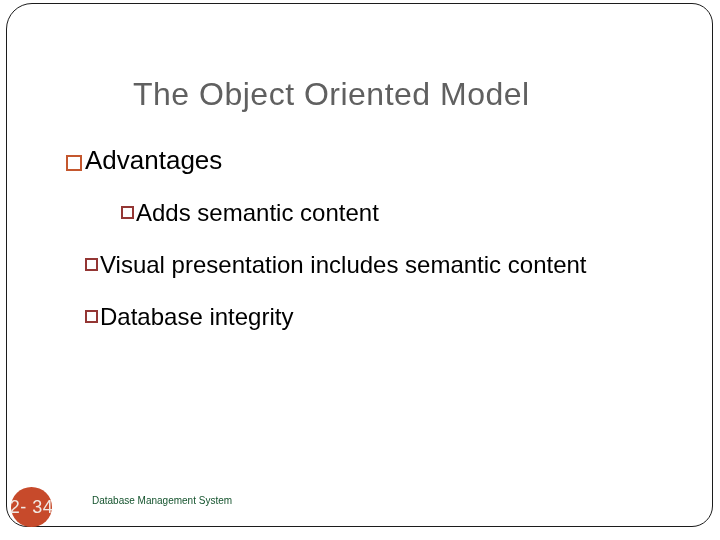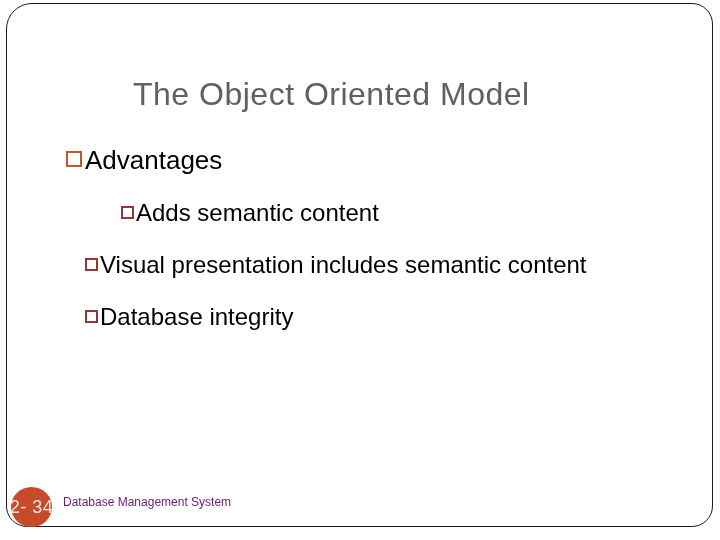--- a/index.html
+++ b/index.html
@@ -36,21 +36,21 @@
     color: #606060;
     white-space: nowrap;
     margin-left: 48px;
   }
   .bullet-row {
     position: absolute;
     display: flex;
     align-items: flex-start;
     white-space: nowrap;
   }
-  .row-l1 { left: 66px; top: 146px; }
+  .row-l1 { left: 66px; top: 146px; align-items: center; }
   .row-l2a { left: 85px; top: 200px; padding-left: 36px; }
   .row-l2b { left: 85px; top: 252px; }
   .row-l2c { left: 85px; top: 304px; }
   .row-l2d { left: 85px; top: 356px; }
   .sq {
     box-sizing: border-box;
     flex: 0 0 auto;
     background: transparent;
   }
   .sq-l1 {
@@ -90,24 +90,24 @@
     justify-content: center;
   }
   .page-badge span {
     color: #f1e9e4;
     font-size: 18px;
     letter-spacing: 0.5px;
     white-space: nowrap;
   }
   .footer-text {
     position: absolute;
-    left: 63px;
+    left: 92px;
     top: 495px;
-    font-size: 12px;
-    color: #701a75;
+    font-size: 10px;
+    color: #14532d;
     white-space: nowrap;
   }
 </style>
 </head>
 <body>
 
 <div class="slide">
 
   <div class="frame"></div>
 

